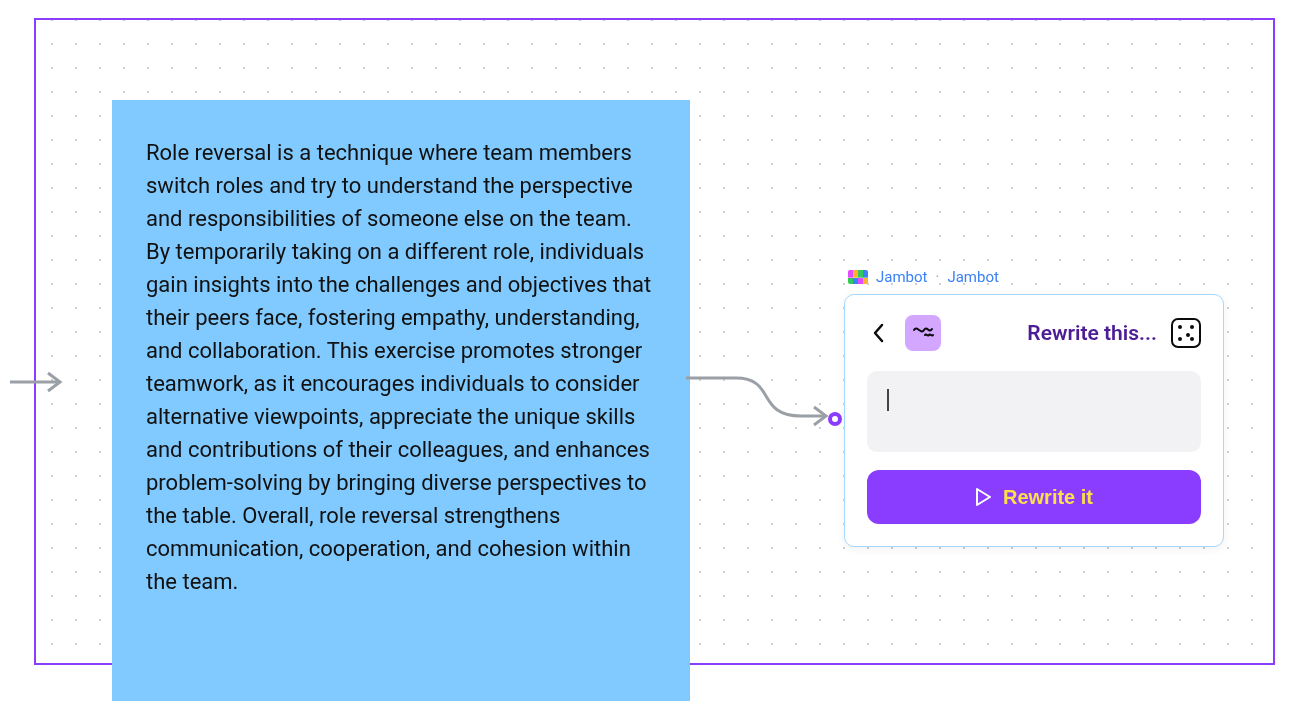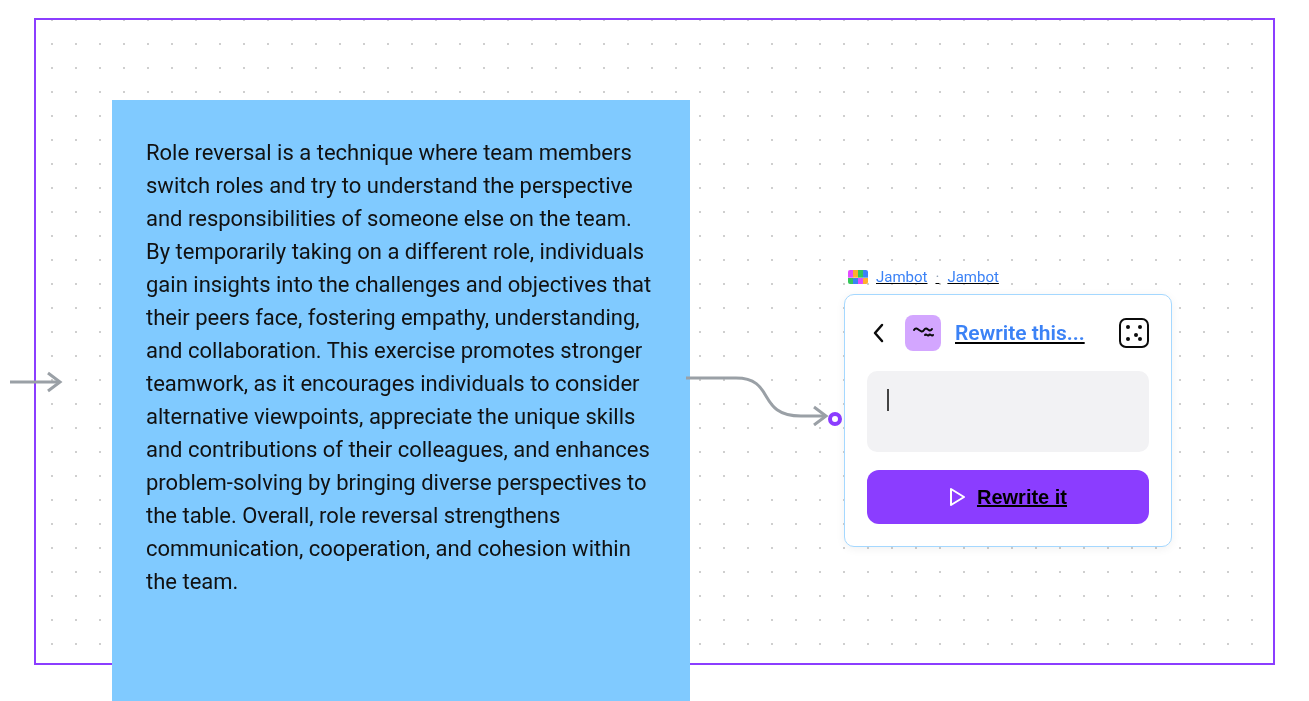--- a/index.html
+++ b/index.html
@@ -59,22 +59,21 @@
       width: 14px;
       height: 14px;
       border-radius: 50%;
       background: #fff;
       border: 4px solid #8b3dff;
     }
     .widget-wrap {
       position: absolute;
       top: 248px;
       left: 808px;
-      width: 328px;
-      text-decoration: underline;
+      width: 380px;
     }
     .widget-header {
       display: flex;
       align-items: center;
       gap: 8px;
       font-size: 15px;
       color: #3b82f6;
       padding: 0 0 8px 4px;
     }
     .widget-header .dot { color: #94a3b8; }
@@ -105,22 +104,23 @@
     }
     .rewrite-icon {
       width: 36px; height: 36px;
       background: #d3a6ff;
       border-radius: 8px;
       display:flex; align-items:center; justify-content:center;
     }
     .widget-title {
       font-size: 21px;
       font-weight: 600;
-      color: #3b82f6;
+      color: #4c1d95;
       flex: 1;
+      text-align: right;
     }
     .dice-btn {
       width: 30px; height: 30px;
       border: 2px solid #0b0b0b;
       border-radius: 7px;
       display:flex; align-items:center; justify-content:center;
       cursor:pointer;
       position: relative;
     }
     .dice-dot{position:absolute;width:4px;height:4px;border-radius:50%;background:#0b0b0b}
@@ -137,21 +137,21 @@
     .caret {
       display:inline-block;
       width:1.5px; height:22px;
       background:#444;
       vertical-align: -4px;
       margin-left: 2px;
     }
     .cta {
       margin-top: 18px;
       background: #8b3dff;
-      color: #000000;
+      color: #fde047;
       border: none;
       border-radius: 12px;
       width: 100%;
       height: 54px;
       font-size: 20px;
       font-weight: 600;
       display:flex; align-items:center; justify-content:center; gap:12px;
       cursor:pointer;
     }
     .play-tri{display:inline-block}

